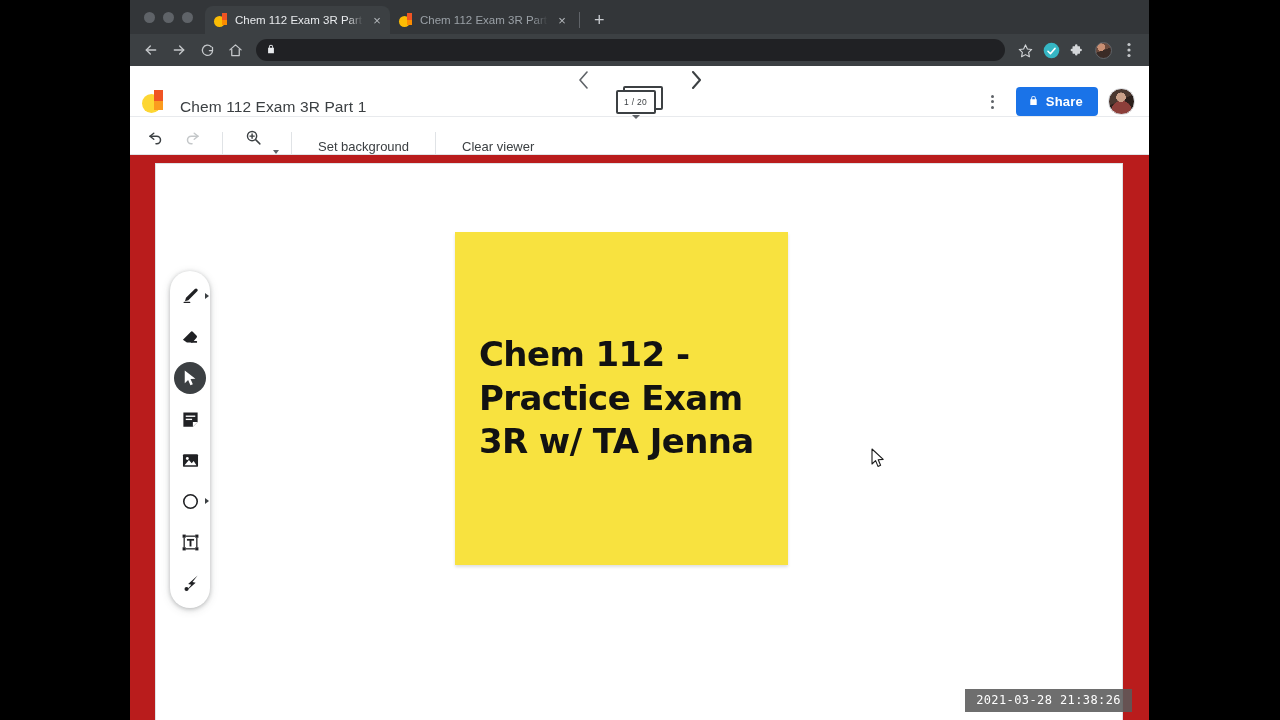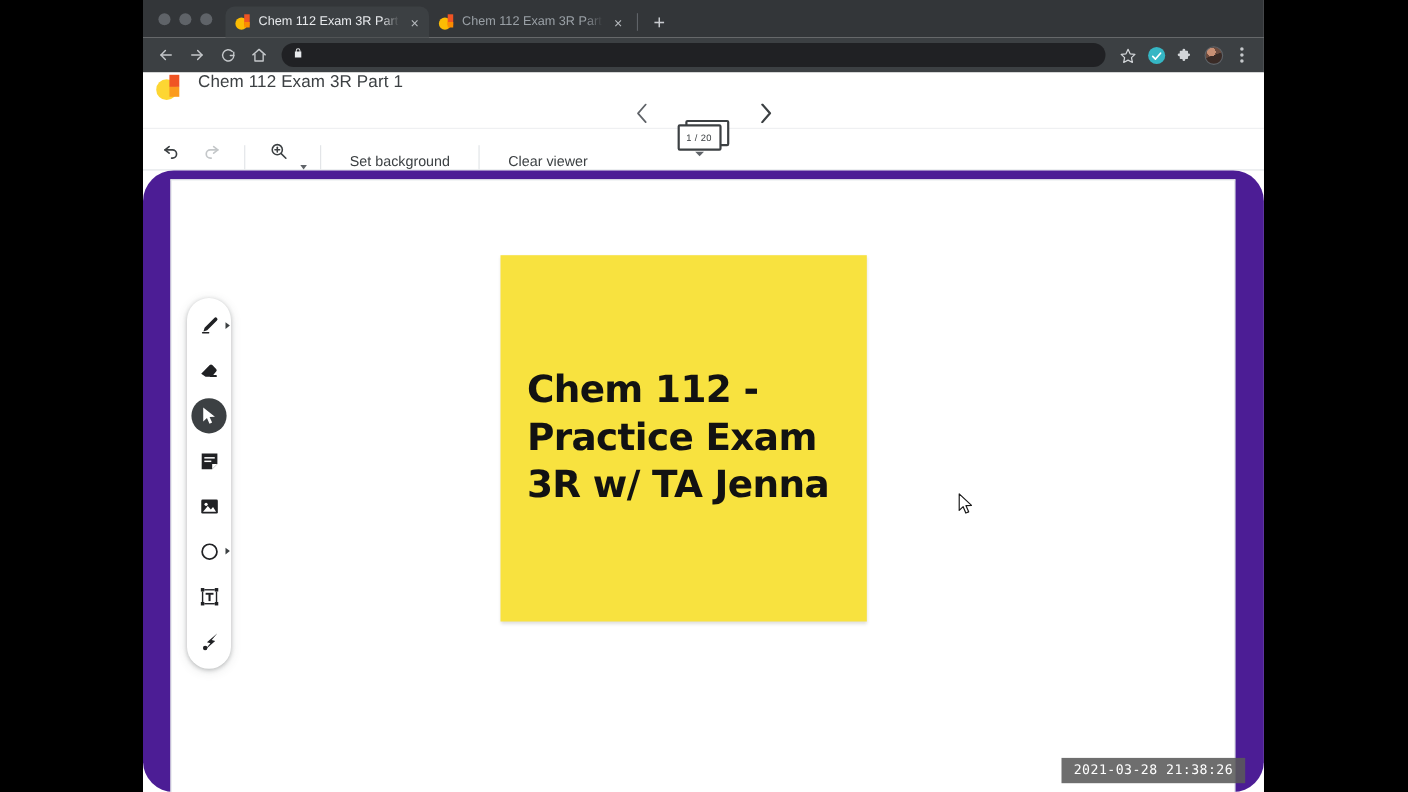--- a/index.html
+++ b/index.html
@@ -160,21 +160,21 @@
   
   #app {
     position: relative;
     height: calc(720px - 66px);
     background: #ffffff;
   }
 
   #jam-header {
     height: 50px;
     display: flex;
-    align-items: flex-start;
+    align-items: flex-end;
     padding: 0 14px 0 12px;
     background: #fff;
     position: relative;
   }
   #jam-logo { width: 26px; height: 28px; position: relative; flex: none; margin-right: 12px; }
   #jam-logo .lcirc {
     position: absolute; left: 0; bottom: 3px;
     width: 19px; height: 19px; border-radius: 50%; background: #fdd633;
   }
   #jam-logo .lbar-top {
@@ -299,23 +299,22 @@
     border-left: 3.5px solid transparent;
     border-right: 3.5px solid transparent;
     border-top: 4px solid #5f6368;
     margin-left: 2px;
   }
 
   
   #canvas-wrap {
     position: relative;
     height: calc(720px - 66px - 50px - 39px);
-    background: #4c1d95;
+    background: #b91c1c;
     padding: 8px 26px 0 25px;
-    border-radius: 28px;
   }
   #canvas {
     position: relative;
     width: 100%;
     height: 100%;
     background: #ffffff;
     border: 1px solid #dfe3e6;
     border-bottom: none;
     overflow: hidden;
   }
@@ -519,20 +518,36 @@
             <span class="front-frame">1 / 20</span>
             <span class="caret"></span>
           </span>
           <span class="chev">
             <svg width="12" height="18" viewBox="0 0 12 18" fill="none" stroke="#3c4043" stroke-width="2" stroke-linecap="round" stroke-linejoin="round">
                 <polyline points="3 1 10 9 3 17"></polyline>
               </svg>
           </span>
         </div>
 
+        <div id="header-right">
+          <span id="kebab">
+            <i></i>
+              <i></i>
+              <i></i>
+          </span>
+          <span id="share-btn">
+            <span>
+              <svg width="11" height="13" viewBox="0 0 24 24" fill="#ffffff">
+                  <path d="M17 9V7A5 5 0 0 0 7 7v2H5v13h14V9h-2zm-8-2a3 3 0 0 1 6 0v2H9V7z"></path>
+                </svg>
+            </span>
+            <span>Share</span>
+          </span>
+          <span id="user-avatar"></span>
+        </div>
       </div>
 
       <div id="jam-toolbar">
         <span class="tbtn">
           <svg width="18" height="18" viewBox="0 0 24 24" fill="none" stroke="#3c4043" stroke-width="2" stroke-linecap="round" stroke-linejoin="round">
               <polyline points="9 7 4 11 9 15"></polyline>
               <path d="M4 11h9a5 5 0 0 1 0 10h-1"></path>
             </svg>
         </span>
         <span class="tbtn disabled">

